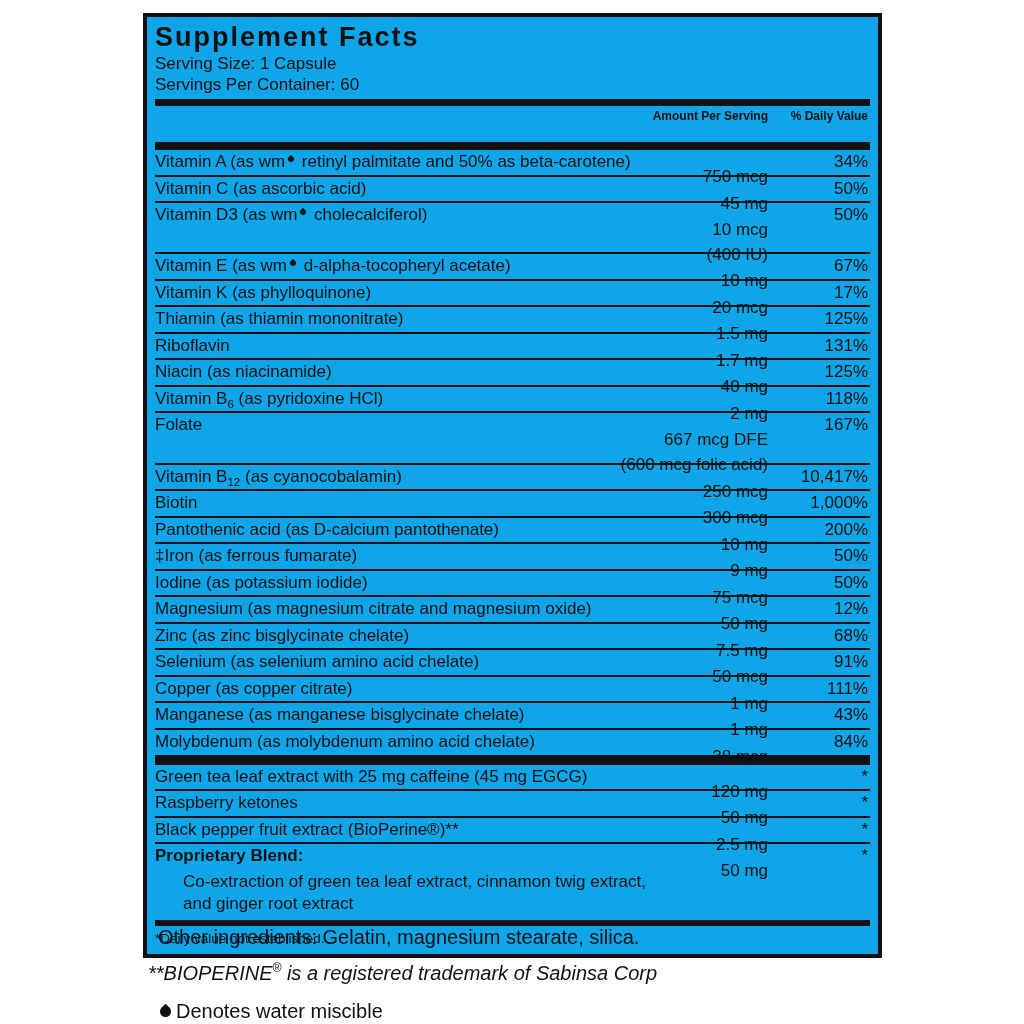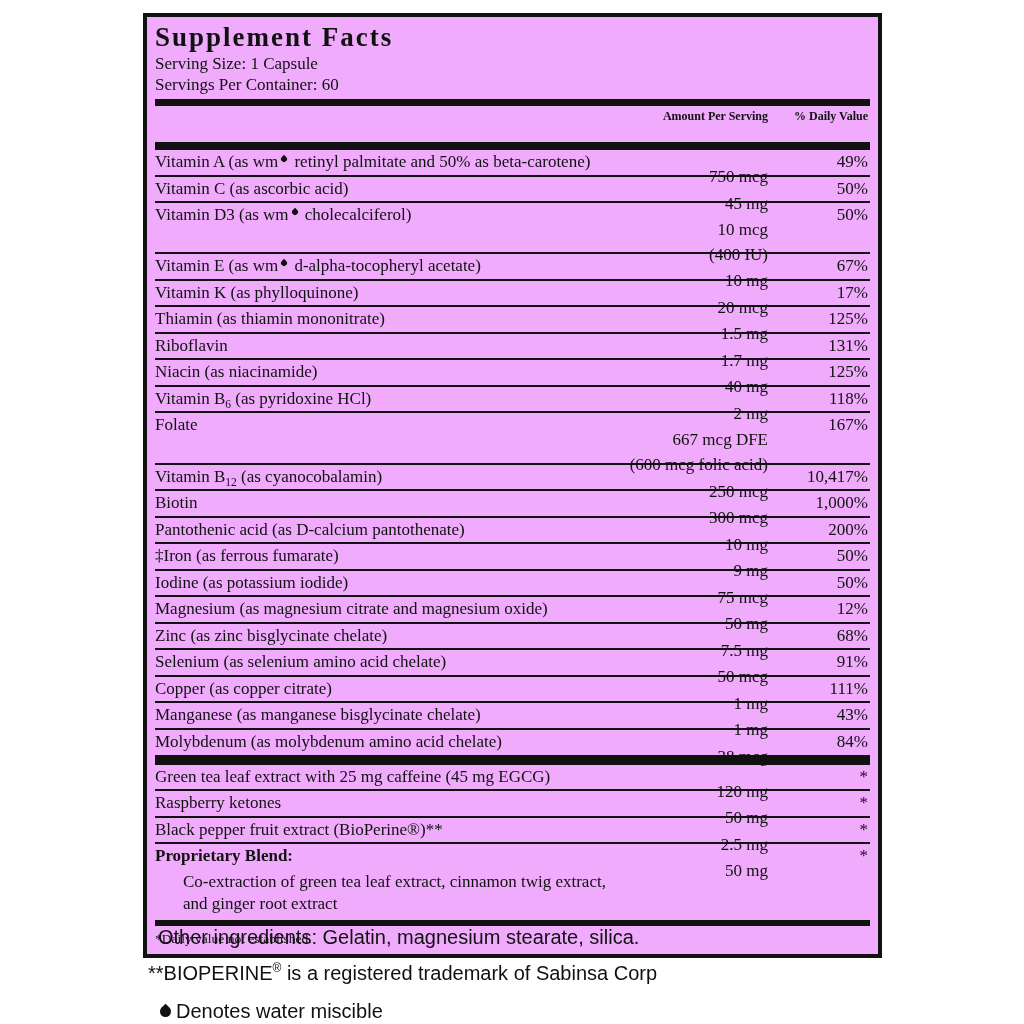--- a/index.html
+++ b/index.html
@@ -3,21 +3,21 @@
 <meta charset="utf-8">
 <style>
   html,body{margin:0;padding:0;}
   body{
     width:1024px;height:1024px;background:#ffffff;position:relative;
     font-family:"Liberation Sans", sans-serif;color:#111;
     -webkit-font-smoothing:antialiased;
   }
   .panel{
     position:absolute;left:143px;top:13px;width:715px;
-    border:4px solid #111;background:#f0abfc;padding:4px 8px 4px 8px;font-family:Liberation Serif, serif;
+    border:4px solid #111;background:#0ea5e9;padding:4px 8px 4px 8px;
   }
   .title{font-size:27px;font-weight:700;letter-spacing:2px;line-height:32px;}
   .serving{font-size:17px;line-height:21px;}
   .bar{background:#111;height:7px;margin-top:4px;}
   .bar-thick{height:8px;margin-top:0;}
   .bar-mid{height:6px;margin-top:2px;}
   .cols{position:relative;height:36px;line-height:21px;font-size:12px;font-weight:700;}
   .cols .col-amount{position:absolute;right:102px;}
   .cols .col-dv{position:absolute;right:2px;}
   .rows{}
@@ -26,21 +26,21 @@
   .row.noline{border-bottom:none;}
   .row.bold .name{font-weight:700;}
   .name{white-space:nowrap;}
   .amount{position:absolute;top:15px;right:102px;text-align:right;white-space:nowrap;}
   .dv{position:absolute;top:0;right:2px;text-align:right;white-space:nowrap;}
   sub{font-size:11.5px;line-height:0;}
   .blend-desc{padding-left:28px;font-size:17px;line-height:22px;padding-top:2px;padding-bottom:3px;}
   .dv-note{font-size:13.5px;line-height:18px;padding:4px 0 2px 0;}
   .footer{position:absolute;left:158px;top:922px;font-size:20px;}
   .footer .line{line-height:31px;}
-  .footer .line-bioperine{margin-left:-10px;}
+  .footer .line-bioperine{margin-left:-10px;font-style:italic;}
   .footer .line-denotes{margin-top:7px;}
   .footer sup{font-size:12px;}
   .drop{display:inline-block;background:#111;border-radius:0 50% 50% 50%;transform:rotate(45deg);}
   .drop-sup{width:6px;height:6px;position:relative;top:-5px;margin:0 3px 0 3px;}
   .drop-big{width:11px;height:11px;position:relative;top:-1px;margin:0 5px 0 2px;}
 </style>
 </head>
 <body>
 
 <div class="panel">
@@ -52,21 +52,21 @@
     <span class="col-amount">Amount Per Serving</span>
     <span class="col-dv">% Daily Value</span>
   </div>
   <div class="bar bar-thick" style="margin-top:0"></div>
   <div class="rows">
       <div class="row">
         <div class="name"><span>Vitamin A (as wm</span><span class="drop drop-sup"></span><span> retinyl palmitate and 50% as beta-carotene)</span></div>
         <div class="amount">
           <div>750 mcg</div>
         </div>
-        <div class="dv">49%</div>
+        <div class="dv">34%</div>
       </div>
       <div class="row">
         <div class="name"><span>Vitamin C (as ascorbic acid)</span></div>
         <div class="amount">
           <div>45 mg</div>
         </div>
         <div class="dv">50%</div>
       </div>
       <div class="row tall">
         <div class="name"><span>Vitamin D3 (as wm</span><span class="drop drop-sup"></span><span> cholecalciferol)</span></div>

